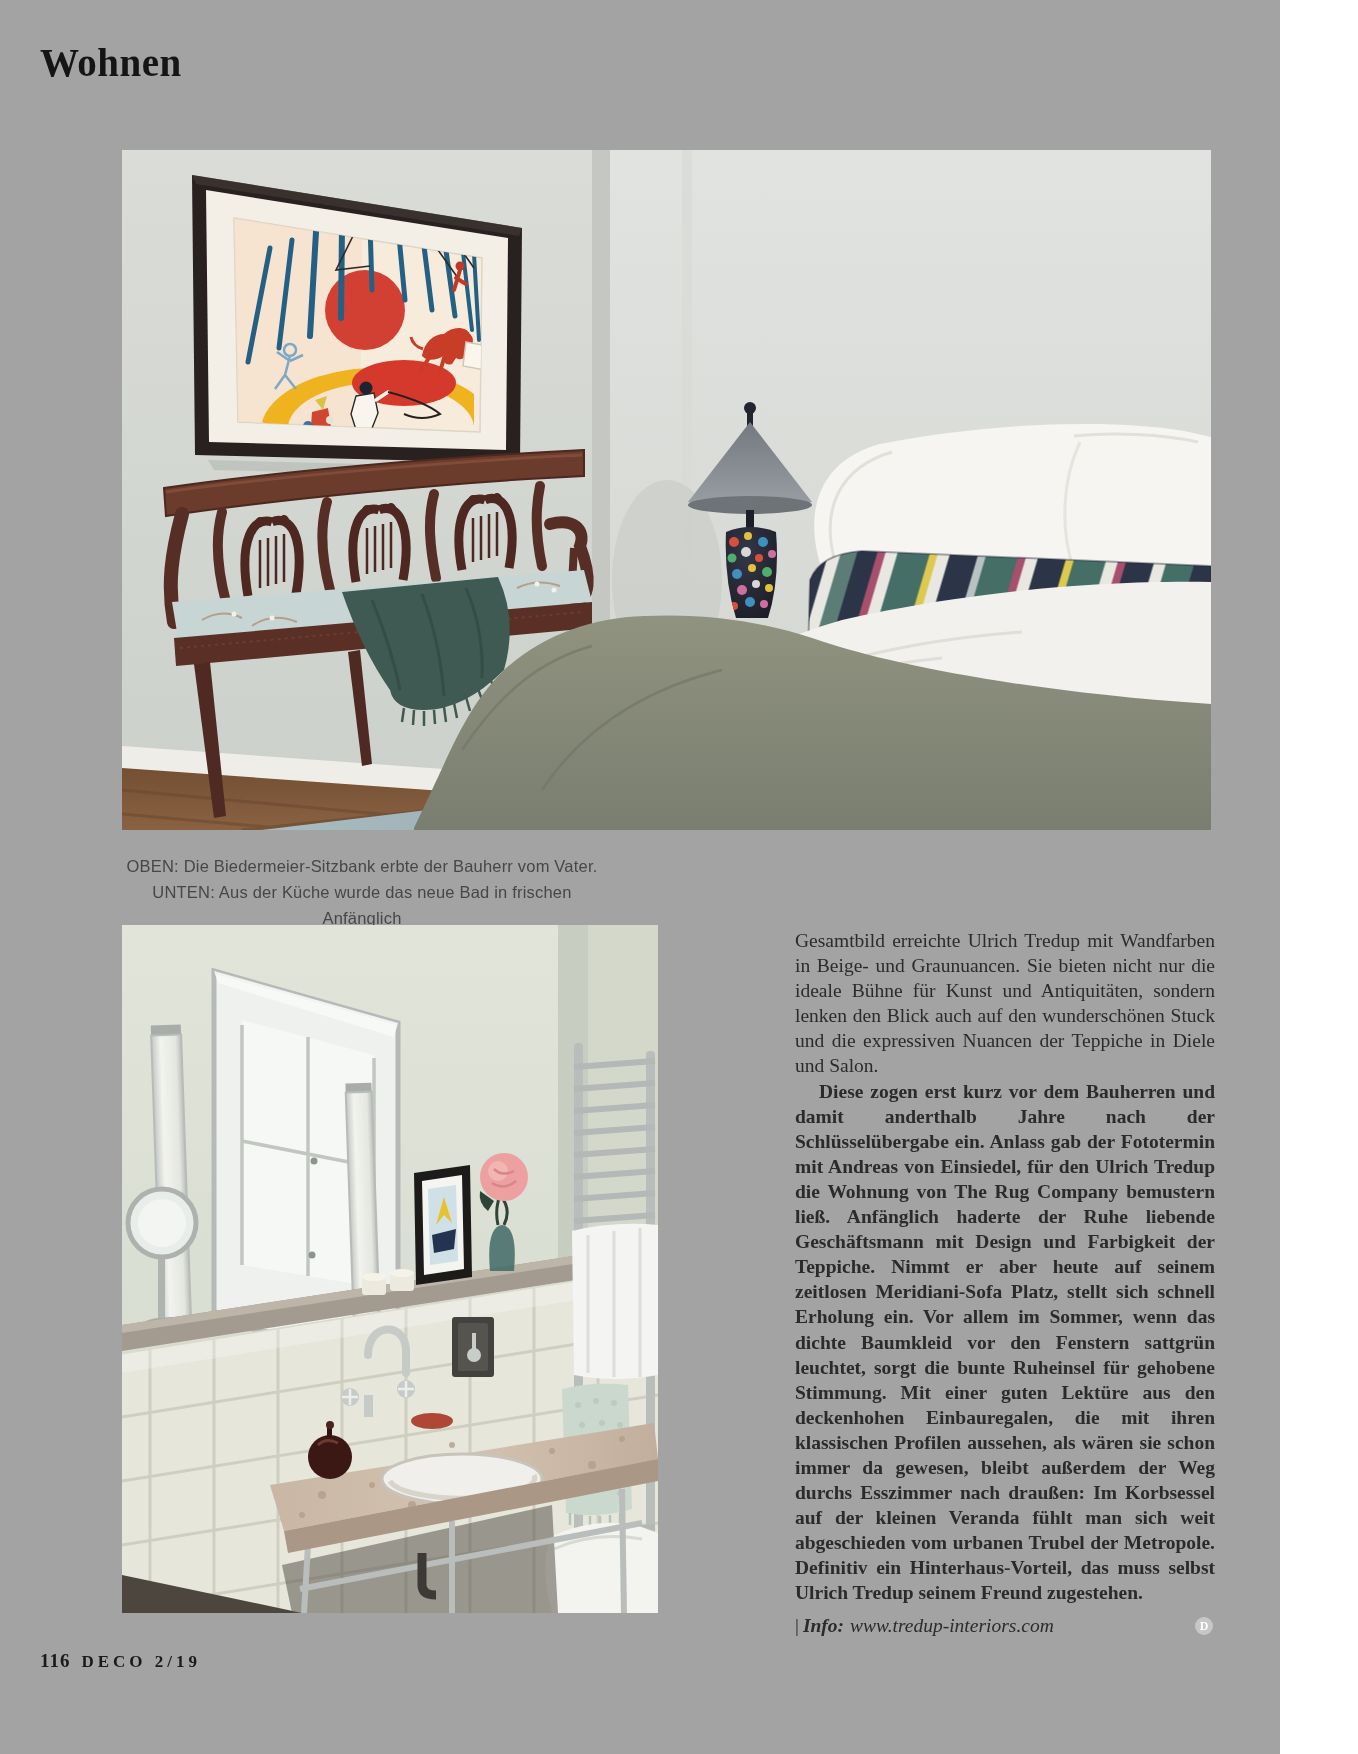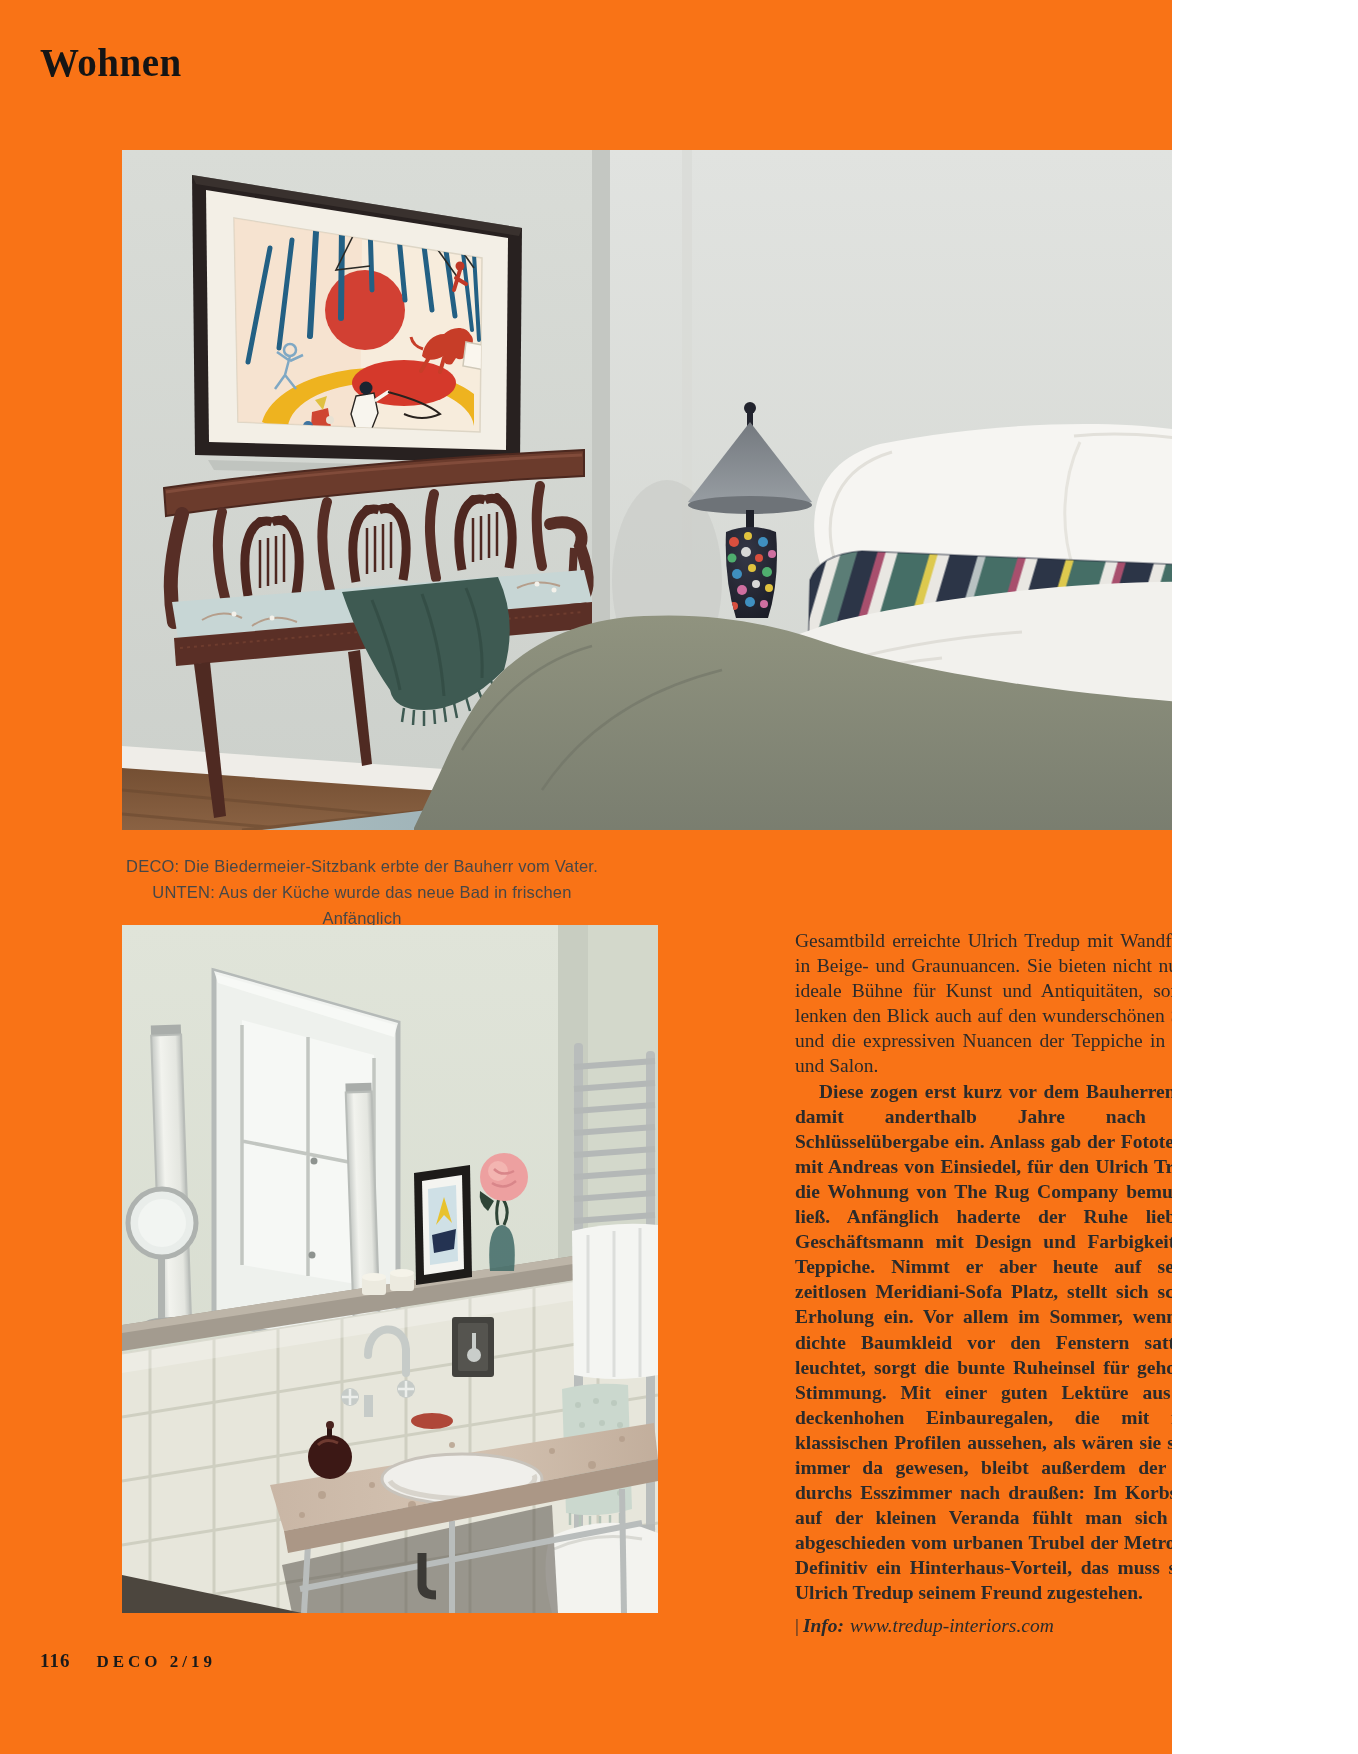--- a/index.html
+++ b/index.html
@@ -1,16 +1,16 @@
 <!DOCTYPE html>
 <html><head>
 <meta charset="utf-8">
 <style>
   html,body{margin:0;padding:0;background:#ffffff;}
-  .page{position:relative;width:1172px;height:1754px;background:#f97316;overflow:hidden;
+  .page{position:relative;width:1280px;height:1754px;background:#a3a3a3;overflow:hidden;
         font-family:"Liberation Serif",serif;}
   .section-heading{position:absolute;left:40px;top:40px;margin:0;
         font-family:"Liberation Serif",serif;font-weight:700;font-size:39px;color:#151515;
         letter-spacing:.5px;}
   .photo-top{position:absolute;left:122px;top:150px;width:1089px;height:680px;margin:0;}
   .photo-bottom{position:absolute;left:122px;top:925px;width:536px;height:688px;margin:0;}
   .photo-top svg,.photo-bottom svg{display:block;}
   .caption{position:absolute;left:122px;top:853px;width:480px;text-align:center;
         font-family:"Liberation Sans",sans-serif;font-weight:300;font-size:16.5px;
         line-height:26px;color:#474747;letter-spacing:.2px;}
@@ -19,21 +19,21 @@
   .article p{margin:0;}
   .article p.indent{text-indent:24px;font-weight:bold;}
   .info-line{position:relative;font-style:italic;margin-top:7px;}
   .info-bar{font-style:normal;color:#2b2b2b;padding-right:4px;}
   .info-label{font-weight:700;padding-right:6px;}
   .end-mark{position:absolute;right:2px;top:4px;width:18px;height:18px;border-radius:50%;
         background:#c7c7c7;color:#ffffff;font-style:normal;font-weight:700;font-size:12px;
         line-height:18px;text-align:center;font-family:"Liberation Serif",serif;}
   .footer{position:absolute;left:40px;top:1650px;color:#1a1a1a;}
   .page-number{font-weight:700;font-size:19px;letter-spacing:1px;text-align:center;}
-  .magazine-id{font-size:17px;font-weight:600;letter-spacing:4px;margin-left:26px;}
+  .magazine-id{font-size:17px;font-weight:600;letter-spacing:4px;margin-left:11px;}
 </style>
 </head>
 <body>
 
 <div class="page">
 
   <h1 class="section-heading">Wohnen</h1>
 
   <figure class="photo-top">
     <svg width="1089" height="680" viewBox="0 0 1089 680" xmlns="http://www.w3.org/2000/svg">
@@ -295,21 +295,21 @@
         <path d="M688,430 Q698,404 740,401 L1089,416 L1089,544 Q900,548 762,537 Q702,531 686,506 Z" fill="none" stroke="#20283a" stroke-width="2" opacity=".4"></path>
         <path d="M400,672 C520,560 620,498 720,470 C860,438 1000,430 1089,432 L1089,562 C940,558 820,572 720,594 C600,620 500,652 440,680 L400,680 Z" fill="#f2f1ed"></path>
         <path d="M520,600 C620,530 760,492 900,482 M470,640 C580,560 700,520 820,508" stroke="#e0ded8" stroke-width="3" fill="none"></path>
         <path d="M292,688 L292,678 C330,600 342,560 382,520 C422,484 470,468 522,466 C602,462 662,478 702,492 C762,512 900,542 1089,554 L1089,688 Z" fill="url(#gBlanket)"></path>
         <path d="M340,600 C380,540 420,510 470,496 M420,640 C460,580 520,540 600,520" stroke="#6f7366" stroke-width="2.5" fill="none" opacity=".6"></path>
       </g>
     </svg>
   </figure>
 
   <div class="caption">
-    <div>DECO: Die Biedermeier-Sitzbank erbte der Bauherr vom Vater.</div>
+    <div>OBEN: Die Biedermeier-Sitzbank erbte der Bauherr vom Vater.</div>
     <div>UNTEN: Aus der Küche wurde das neue Bad in frischen Anfänglich</div>
   </div>
 
   <figure class="photo-bottom">
     <svg width="536" height="688" viewBox="0 0 536 688" xmlns="http://www.w3.org/2000/svg">
       <defs>
         <linearGradient id="gMint" x1="0" y1="0" x2="0" y2="1">
           <stop offset="0" stop-color="#e0e4d9"></stop>
             <stop offset="1" stop-color="#d5dacd"></stop>
         </linearGradient>

